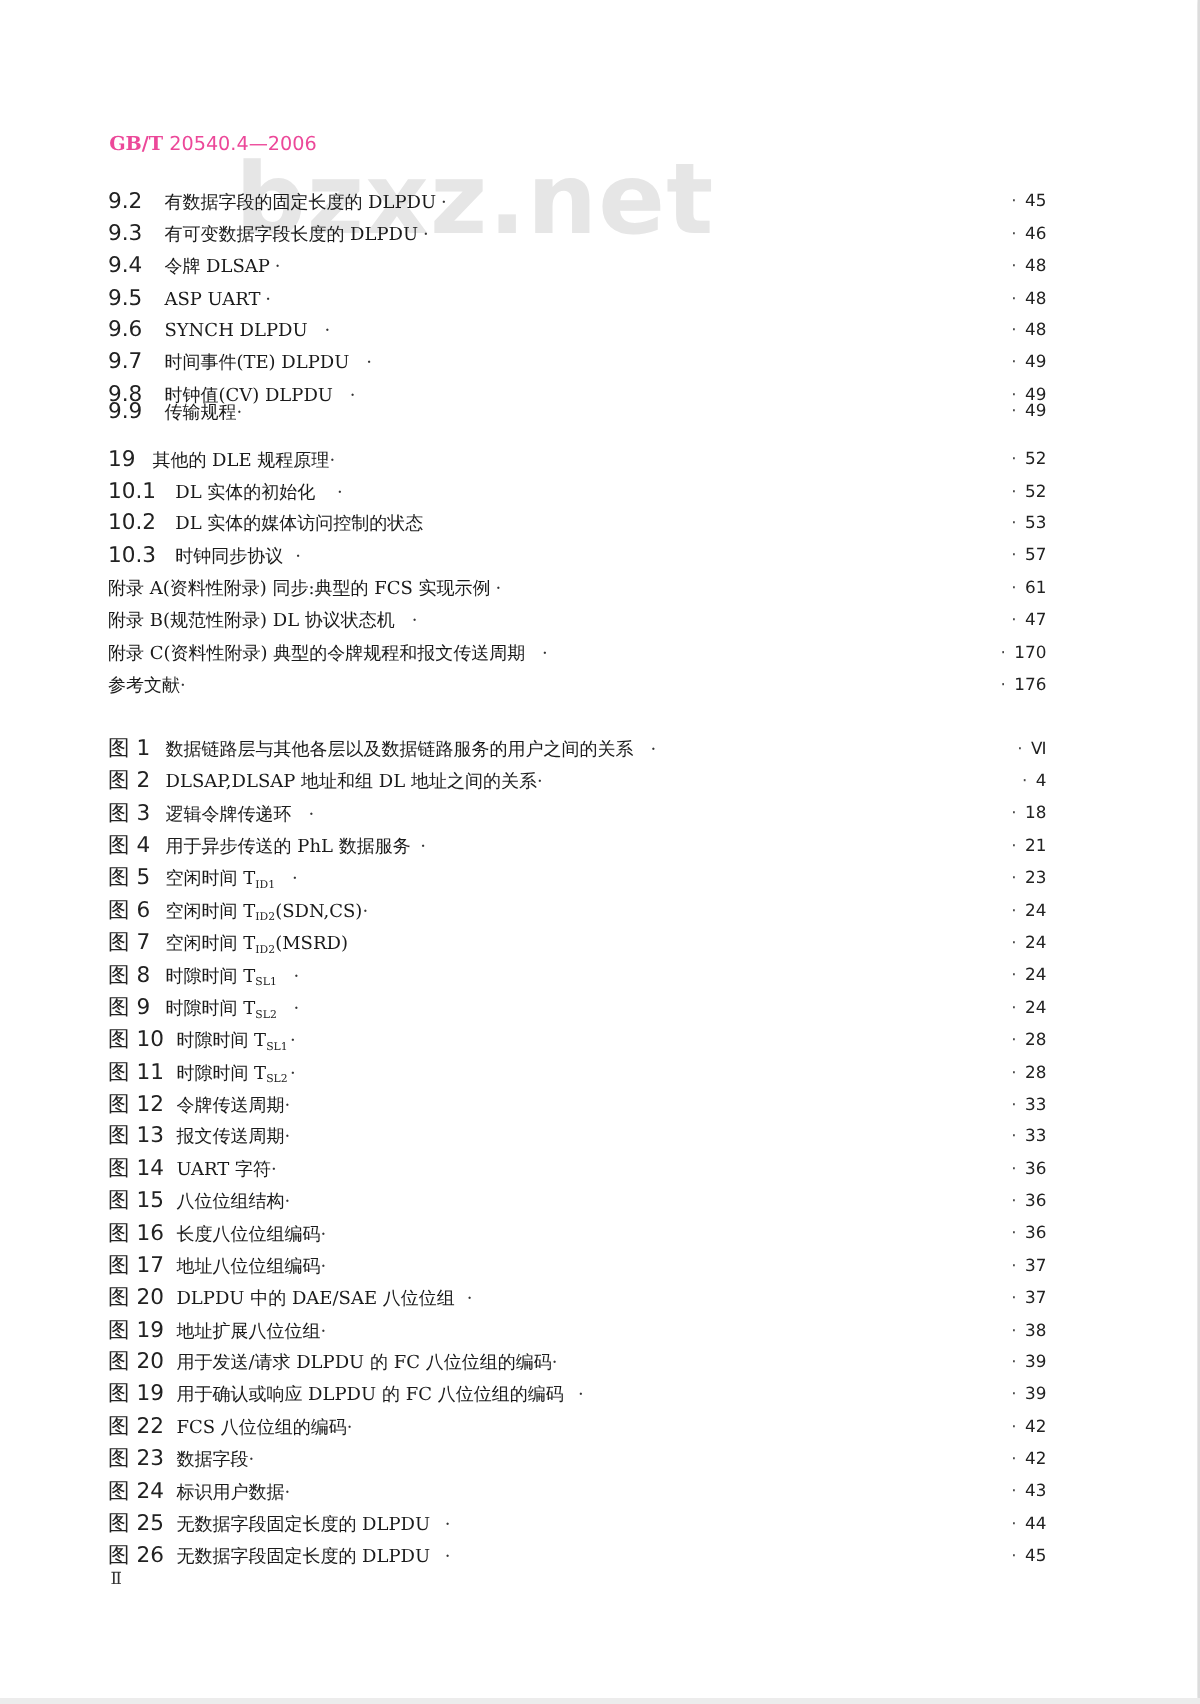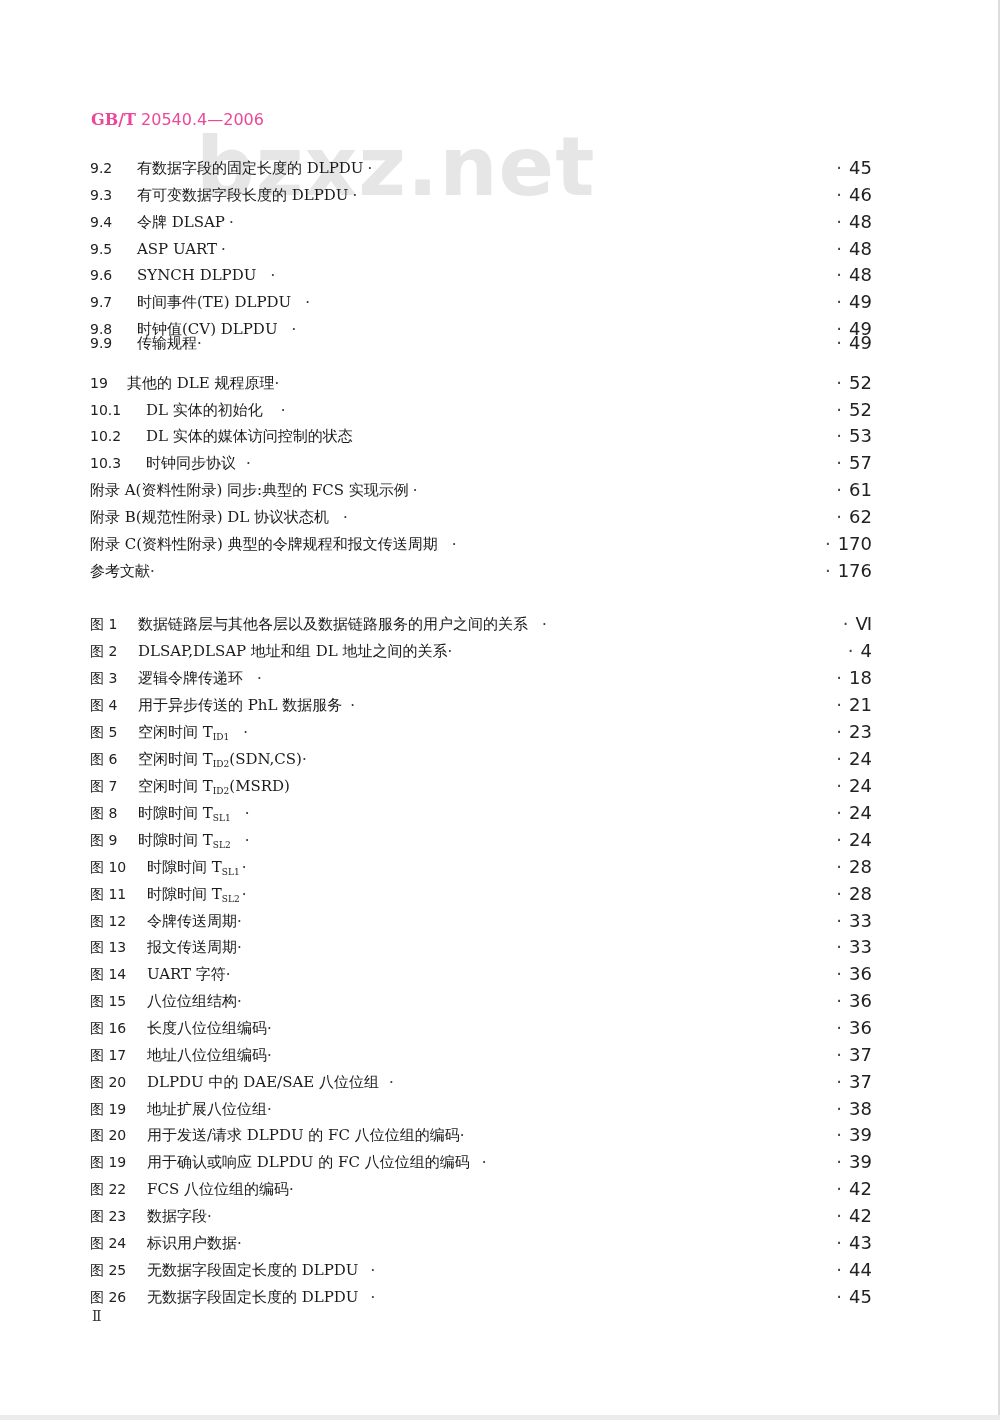--- a/index.html
+++ b/index.html
@@ -78,37 +78,37 @@
       left: 90px;
       width: 782px;
       height: 22px;
       font-size: 15px;
       line-height: 22px;
       white-space: nowrap;
     }
     .row .num {
       display: inline-block;
       font-family: "DejaVu Sans", "Liberation Sans", sans-serif;
-      font-size: 14px;
+      font-size: 18px;
       color: #222;
     }
     .row .title {
       display: inline-block;
       color: #1a1a1a;
     }
     .row .dot {
       color: #333;
       margin-left: 4px;
     }
     .row .page-no {
       position: absolute;
       right: 0;
       top: 0;
       font-family: "DejaVu Sans", "Liberation Sans", sans-serif;
-      font-size: 18px;
+      font-size: 14px;
       color: #222;
       text-align: right;
     }
     .row .page-no .pdot {
       margin-right: 7px;
       color: #444;
     }
     .sub { font-size: 9px; vertical-align: -3px; }
     .page-marker {
       position: absolute;
@@ -181,21 +181,21 @@
     <div class="row" style="top:452px">
       <span class="num" style="width:56px">10.3</span><span class="title">时钟同步协议</span><span class="dot" style="margin-left:10px">·</span>
       <span class="page-no"><span class="pdot">·</span><span>57</span></span>
     </div>
     <div class="row" style="top:479px">
       <span class="title">附录 A</span><span class="title">(资料性附录)  同步:典型的 FCS 实现示例</span><span class="dot">·</span>
       <span class="page-no"><span class="pdot">·</span><span>61</span></span>
     </div>
     <div class="row" style="top:506px">
       <span class="title">附录 B</span><span class="title">(规范性附录)  DL 协议状态机</span><span class="dot" style="margin-left:14px">·</span>
-      <span class="page-no"><span class="pdot">·</span><span>62</span></span>
+      <span class="page-no"><span class="pdot">·</span><span>47</span></span>
     </div>
     <div class="row" style="top:533px">
       <span class="title">附录 C</span><span class="title">(资料性附录)  典型的令牌规程和报文传送周期</span><span class="dot" style="margin-left:14px">·</span>
       <span class="page-no"><span class="pdot">·</span><span>170</span></span>
     </div>
     <div class="row" style="top:560px">
       <span class="title">参考文献</span><span class="dot" style="margin-left:0">·</span>
       <span class="page-no"><span class="pdot">·</span><span>176</span></span>
     </div>
 

